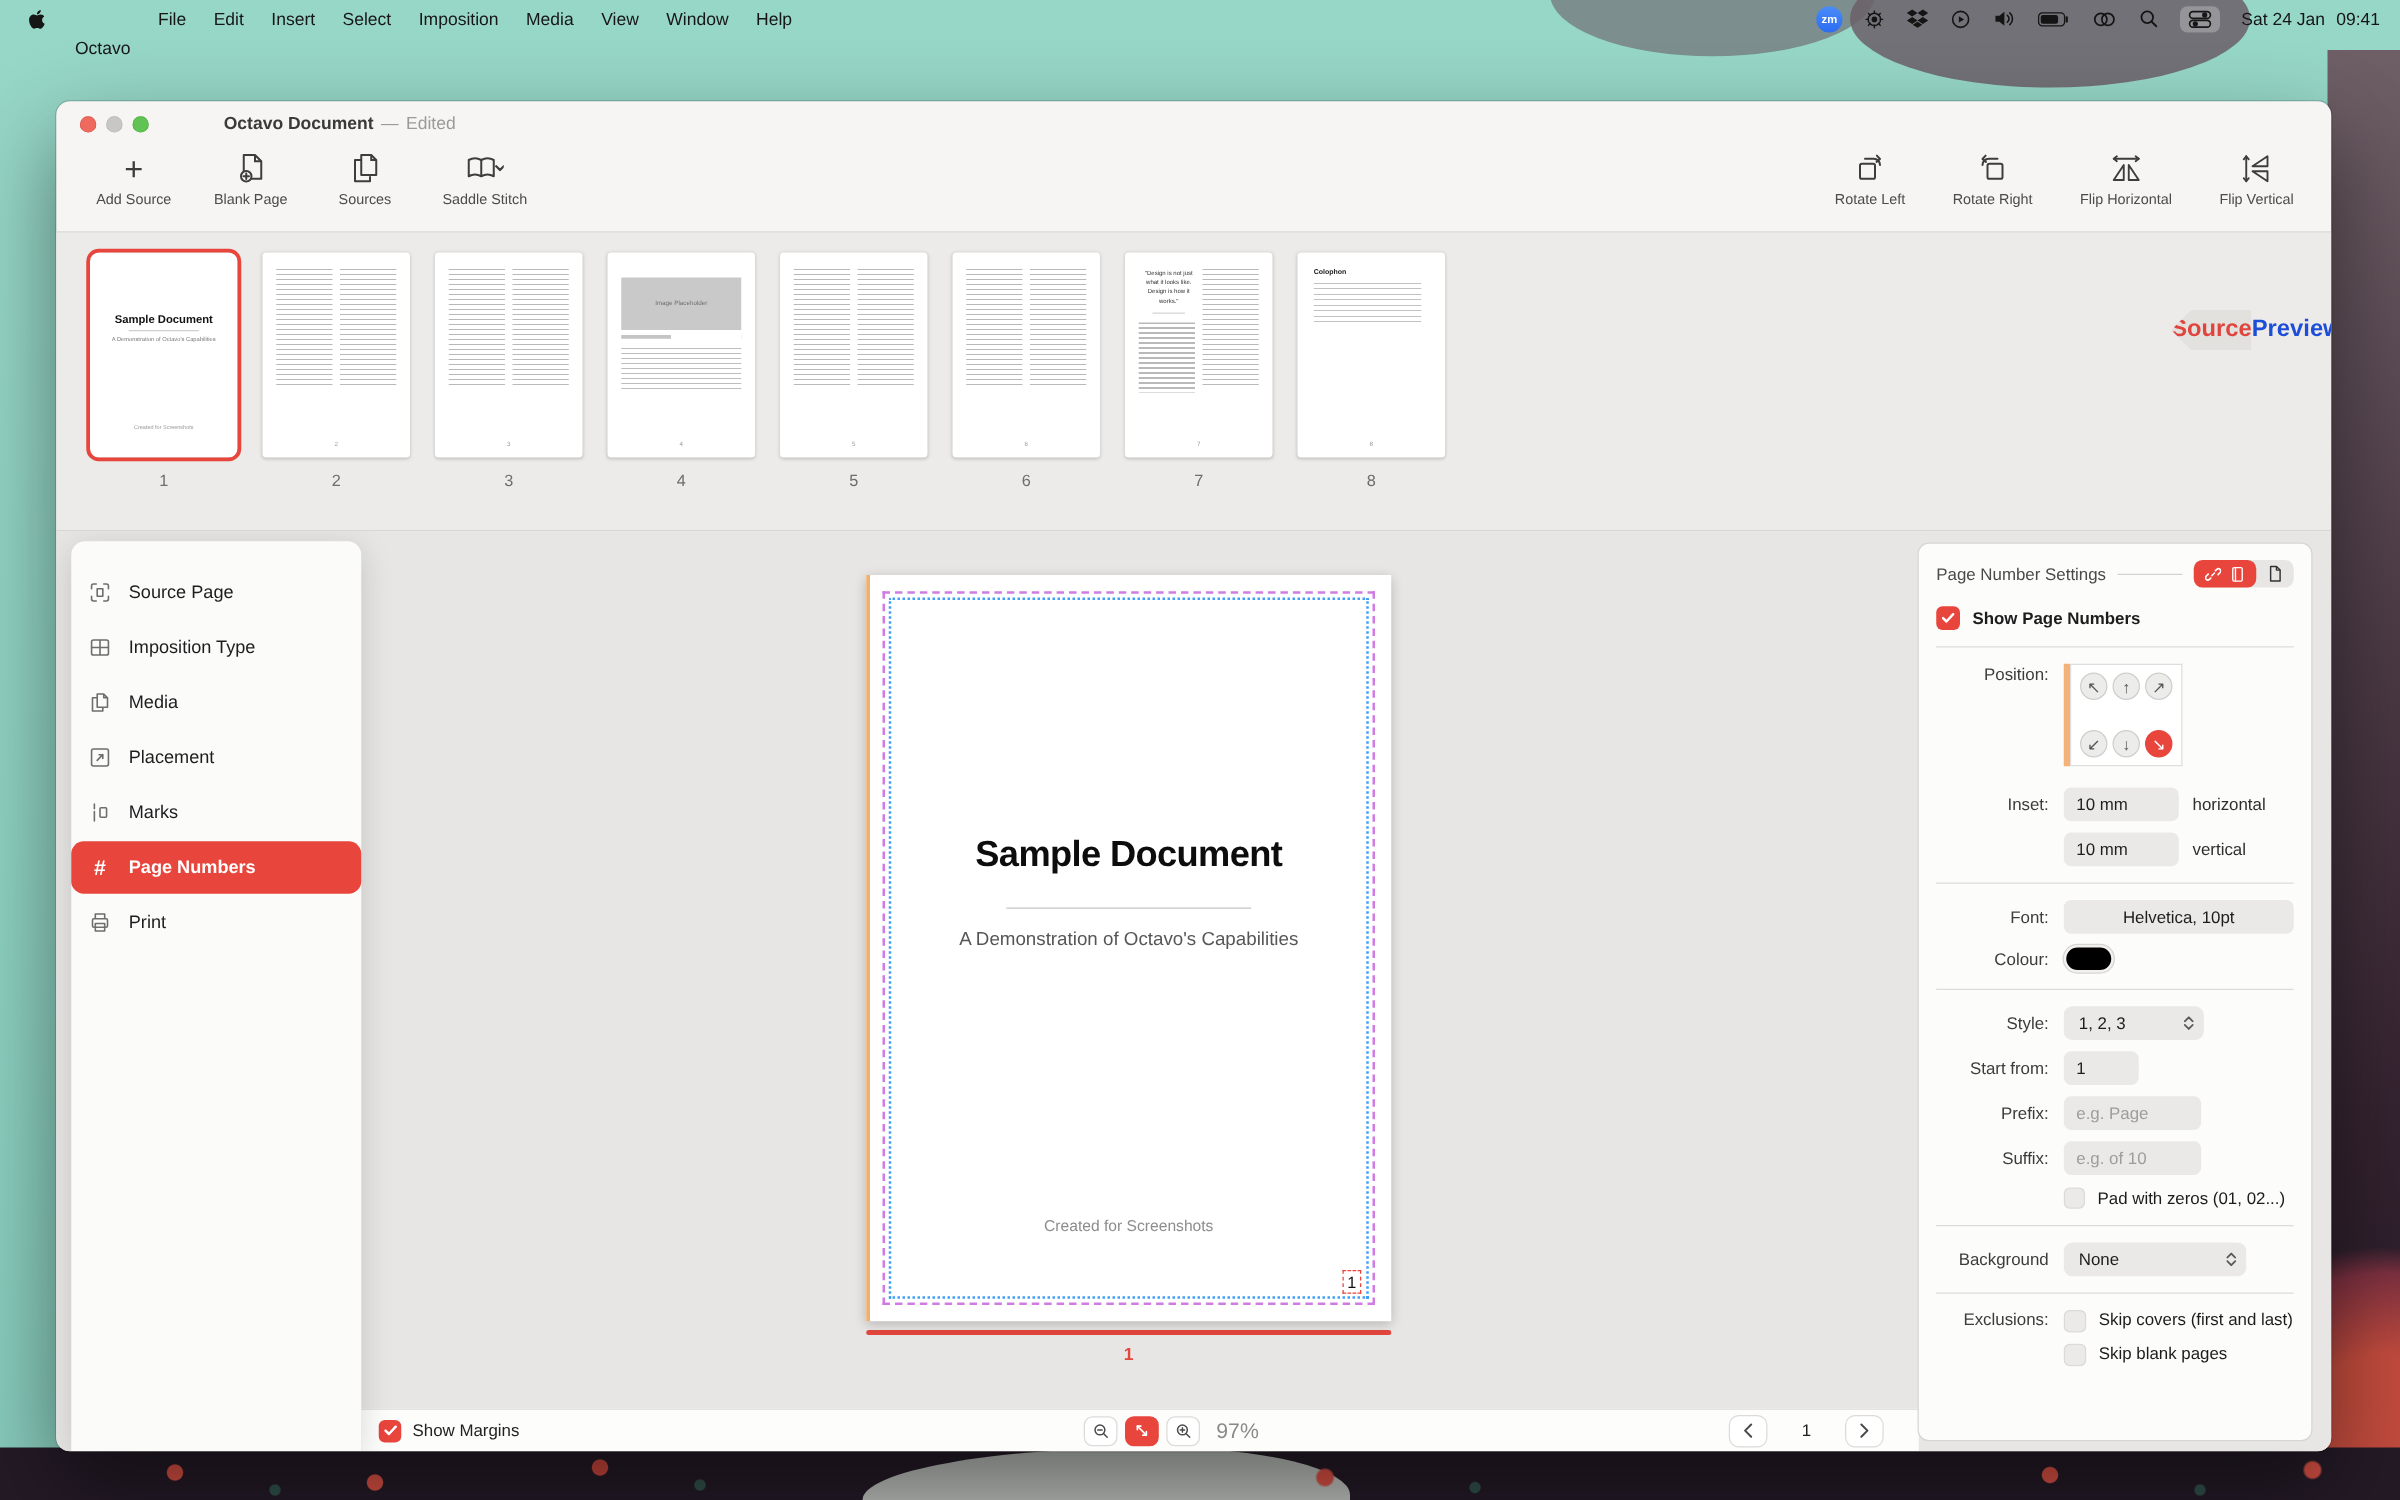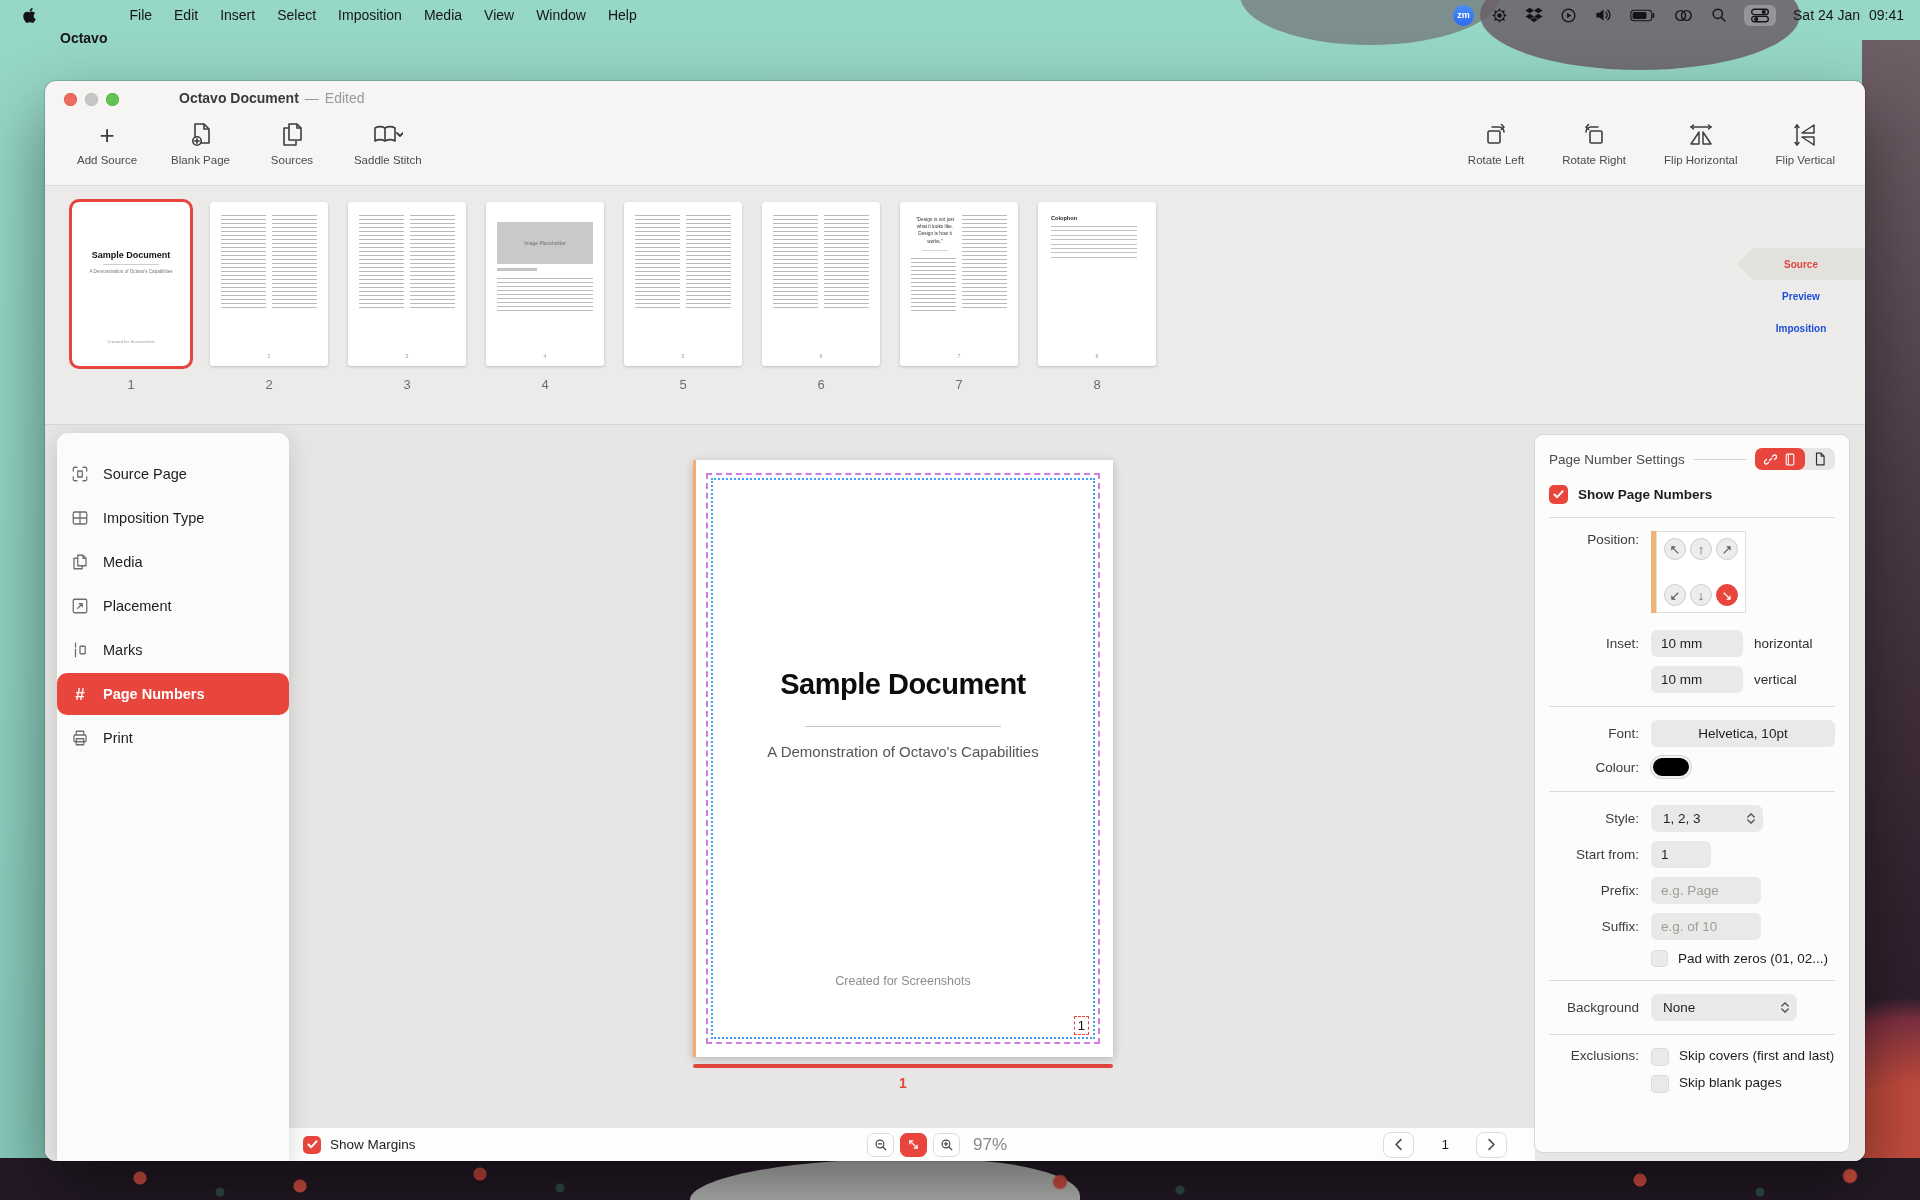--- a/index.html
+++ b/index.html
@@ -23,21 +23,21 @@
     radial-gradient(circle 8px at 1850px 18px,#d44f43 0 6px,transparent 8px),
     radial-gradient(circle 5px at 220px 34px,#2f4f4a 0 4px,transparent 5px),
     radial-gradient(circle 5px at 560px 30px,#2f4f4a 0 4px,transparent 5px),
     radial-gradient(circle 5px at 1180px 32px,#2f4f4a 0 4px,transparent 5px),
     radial-gradient(circle 5px at 1760px 34px,#2f4f4a 0 4px,transparent 5px);}
 
   
   .menubar{position:absolute;left:0;top:0;width:1920px;height:30px;display:flex;align-items:center;padding:0 16px;color:#161616;font-size:14px;z-index:50;}
   .mb-left{display:flex;align-items:center;gap:0;}
   .mb-item{padding:0 11px;line-height:30px;}
-  .mb-app{font-weight:700;margin-top:46px;}
+  .mb-app{font-weight:400;margin-top:46px;}
   .mb-apple{display:flex;align-items:center;padding:0 12px 0 6px;}
   .mb-right{margin-left:auto;display:flex;align-items:center;gap:17px;}
   .mb-ic{display:flex;align-items:center;color:#141414;}
   .zm-badge{width:21px;height:21px;border-radius:50%;background:linear-gradient(180deg,#4a8cf8,#2d6cf0);color:#fff;font-size:9px;font-weight:700;display:flex;align-items:center;justify-content:center;}
   .cc-wrap{background:rgba(255,255,255,.25);border-radius:6px;padding:3px 6px;display:flex;align-items:center;}
   .mb-clock{display:flex;gap:9px;font-size:14px;}
 
   
   .window{position:absolute;left:45px;top:81px;width:1820px;height:1080px;border-radius:11px;background:#f6f5f3;box-shadow:0 30px 70px rgba(0,0,0,.45),0 0 0 1px rgba(0,0,0,.14);overflow:hidden;display:flex;flex-direction:column;z-index:10;}
 
@@ -74,21 +74,21 @@
   .cov-foot{position:absolute;bottom:22px;left:0;right:0;text-align:center;font-size:4.4px;color:#9a9a9a;}
   .timg{position:absolute;left:11px;top:20px;width:96px;height:42px;background:#c9c9c9;display:flex;align-items:center;justify-content:center;font-size:5px;color:#6e6e6e;}
   .tcap{position:absolute;left:11px;top:66px;width:96px;height:3px;background:repeating-linear-gradient(to right,#c4c4c4 0 40px,transparent 40px 96px);}
   .tfull{position:absolute;left:11px;top:76px;width:96px;height:34px;background:repeating-linear-gradient(to bottom,#bdbdbd 0 1px,transparent 1px 4px);}
   .tquote{position:absolute;left:12px;top:14px;width:46px;font-size:4.8px;color:#333;text-align:center;line-height:1.5;}
   .tq-rule{position:absolute;left:22px;top:48px;width:26px;height:1px;background:#d5d5d5;}
   .tcol.qlow{top:56px;height:56px;}
   .colo-title{position:absolute;left:13px;top:13px;font-size:5.6px;font-weight:700;color:#222;}
   .colo-lines{position:absolute;left:13px;top:24px;width:86px;height:34px;background:repeating-linear-gradient(to bottom,#c2c2c2 0 1px,transparent 1px 4.4px);}
 
-  .view-tabs{position:absolute;right:0;top:62px;width:128px;display:flex;flex-direction:column;font-size:10px;z-index:5;}
+  .view-tabs{position:absolute;right:0;top:62px;width:128px;display:flex;flex-direction:row;font-size:19px;z-index:5;}
   .tab{height:32px;display:flex;align-items:center;justify-content:center;font-weight:600;color:#1d4ed8;}
   .tab.src{background:#e3e1de;clip-path:polygon(16px 0,100% 0,100% 100%,16px 100%,0 50%);color:#e0443e;}
 
   
   .canvas{flex:1;position:relative;background:#e7e6e4;overflow:hidden;}
 
   .side-panel{position:absolute;left:12px;top:8px;bottom:0;width:232px;background:#fbfbfa;border-radius:11px 11px 0 0;box-shadow:0 6px 26px rgba(0,0,0,.15);padding:20px 0;z-index:4;}
   .side-item{display:flex;align-items:center;gap:13px;height:42px;padding:0 13px;border-radius:10px;font-size:14.5px;color:#1d1d1f;margin-bottom:2px;cursor:default;}
   .side-item .ic{width:20px;display:flex;justify-content:center;color:#6e6e6e;}
   .side-item.selected{background:#e8453c;color:#fff;font-weight:600;}

